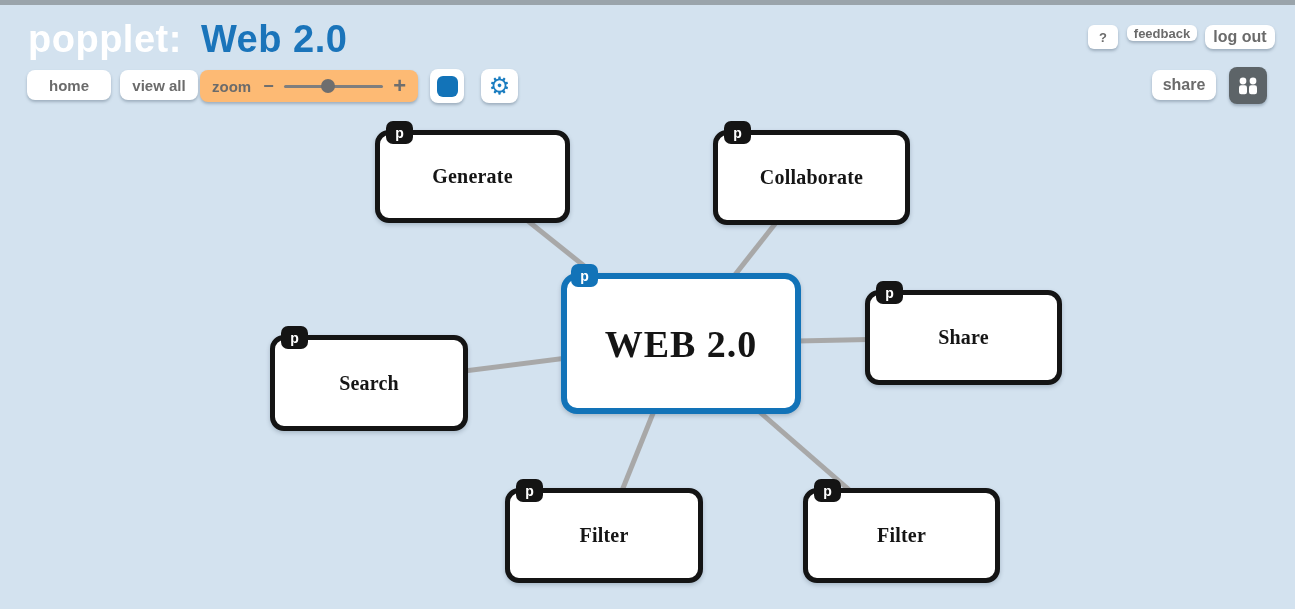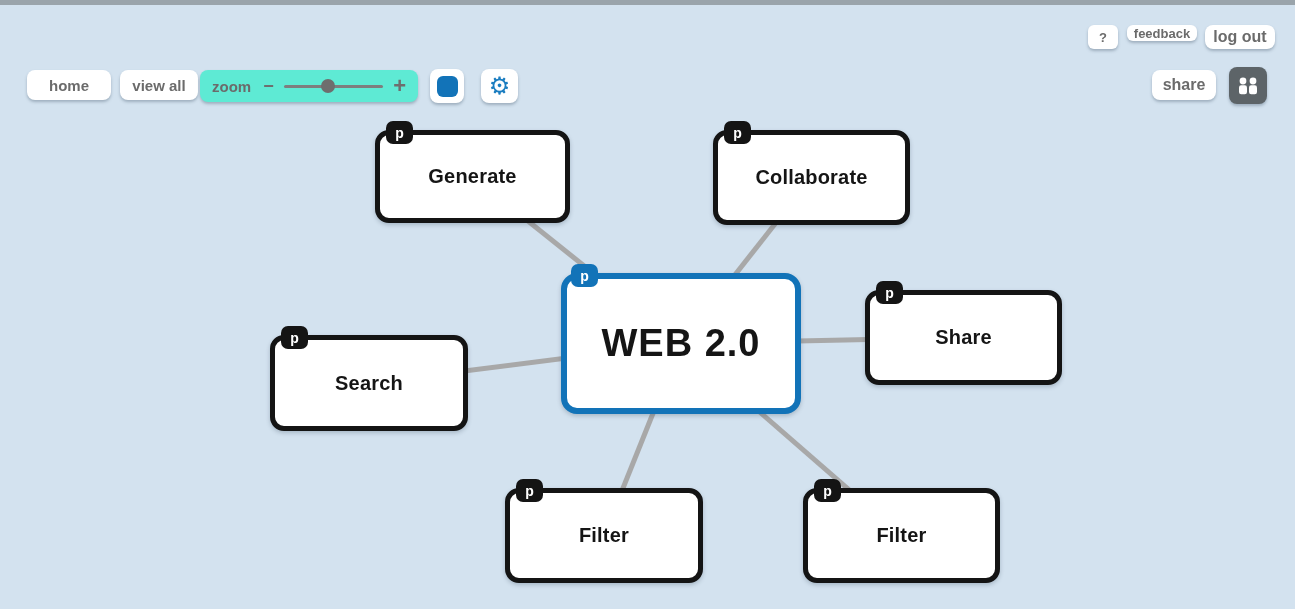--- a/index.html
+++ b/index.html
@@ -42,21 +42,21 @@
   .btn-home     { left: 27px;  top: 70px; width: 84px; height: 30px; font-size: 15px; }
   .btn-viewall  { left: 120px; top: 70px; width: 78px; height: 30px; font-size: 15px; }
   .btn-help     { left: 1088px; top: 25px; width: 30px; height: 24px; font-size: 13px; border-radius: 6px;}
   .btn-feedback { left: 1127px; top: 25px; width: 70px; height: 16px; font-size: 13px; border-radius: 6px;}
   .btn-logout   { left: 1205px; top: 25px; width: 70px; height: 24px; font-size: 16px; border-radius: 8px;}
   .btn-share    { left: 1152px; top: 70px; width: 64px; height: 30px; font-size: 16px; }
 
   
   .zoom-panel {
     position: absolute; left: 200px; top: 70px; width: 218px; height: 32px; z-index: 5;
-    background: #5eead4; border-radius: 8px;
+    background: #fdba74; border-radius: 8px;
     box-shadow: 0 2px 3px rgba(60,80,100,0.35);
     display: flex; align-items: center;
     padding: 0 12px; gap: 10px;
   }
   .zoom-panel .zoom-label { color: #6b6b6b; font-size: 15px; margin-right: 2px; }
   .zoom-minus { color: #6e6e6e; font-size: 18px; cursor: pointer; line-height: 1; }
   .zoom-plus  { color: #6e6e6e; font-size: 22px; cursor: pointer; line-height: 1; }
   .zoom-track {
     position: relative; flex: 1; height: 14px; cursor: pointer;
   }
@@ -92,21 +92,21 @@
   .node {
     position: absolute; z-index: 2;
     background: #ffffff;
     border: 5px solid #141414;
     border-radius: 14px;
     box-shadow: 0 2px 4px rgba(40,60,80,0.25);
     display: flex; align-items: center; justify-content: center;
     cursor: pointer;
   }
   .node .label {
-    color: #151515; font-size: 20px; letter-spacing: 0.2px;
+    color: #151515; font-size: 20px; letter-spacing: 0.2px; font-family: Liberation Serif, serif;
   }
   .node.central { border-color: #1273b8; border-width: 6px; border-radius: 16px; }
   .node.central .label { font-size: 38px; letter-spacing: 1px; }
   .node-tag {
     position: absolute; left: 6px; top: -14px;
     min-width: 27px; height: 23px;
     background: #141414; color: #ffffff;
     border-radius: 7px;
     font-size: 14px; font-weight: bold;
     display: flex; align-items: center; justify-content: center;
@@ -153,20 +153,24 @@
       <div class="node" style="left: 505px; top: 488px; width: 198px; height: 95px;">
         <span class="node-tag">p</span>
         <span class="label">Filter</span>
       </div>
       <div class="node" style="left: 803px; top: 488px; width: 197px; height: 95px;">
         <span class="node-tag">p</span>
         <span class="label">Filter</span>
       </div>
     </div>
 
+  <div class="logo">
+    <span class="prefix">popplet:</span>
+    <span class="title">Web 2.0</span>
+  </div>
 
   <button class="btn btn-home">home</button>
   <button class="btn btn-viewall">view all</button>
 
   <div class="zoom-panel">
     <span class="zoom-label">zoom</span>
     <span class="zoom-minus">−</span>
     <span class="zoom-track">
       <span class="zoom-knob" style="left: 45%;"></span>
     </span>

